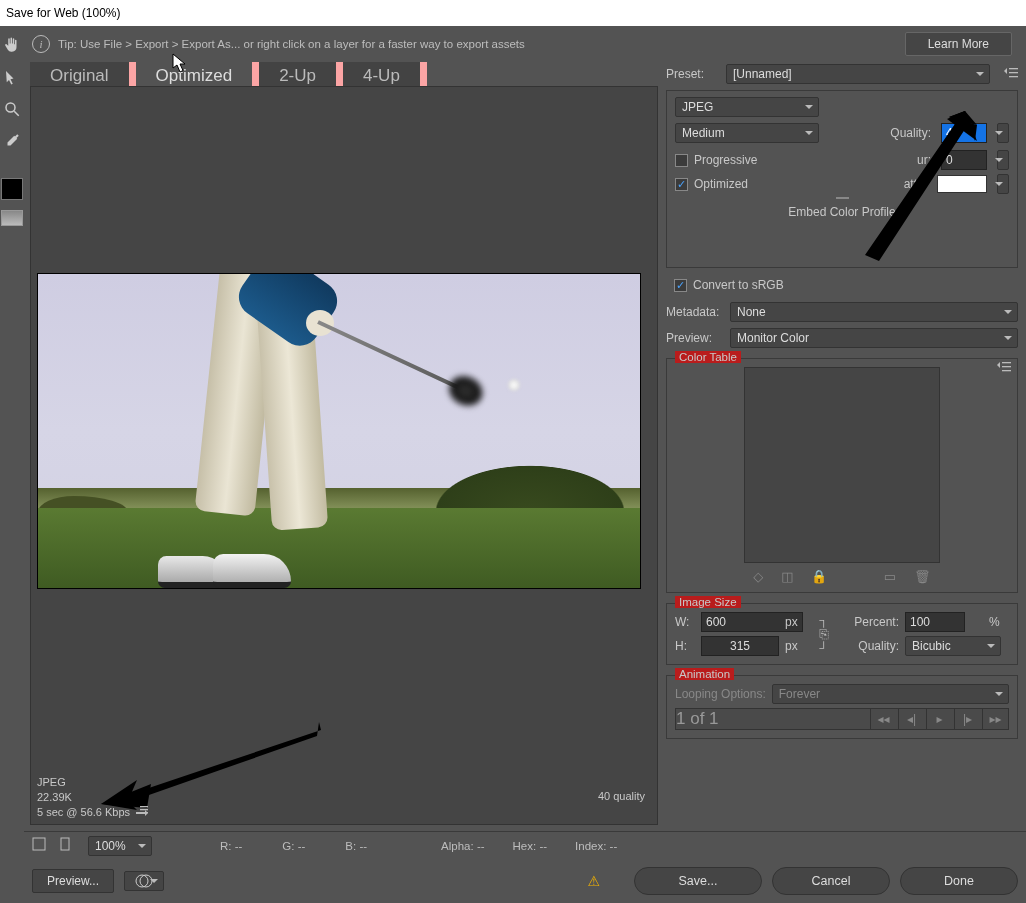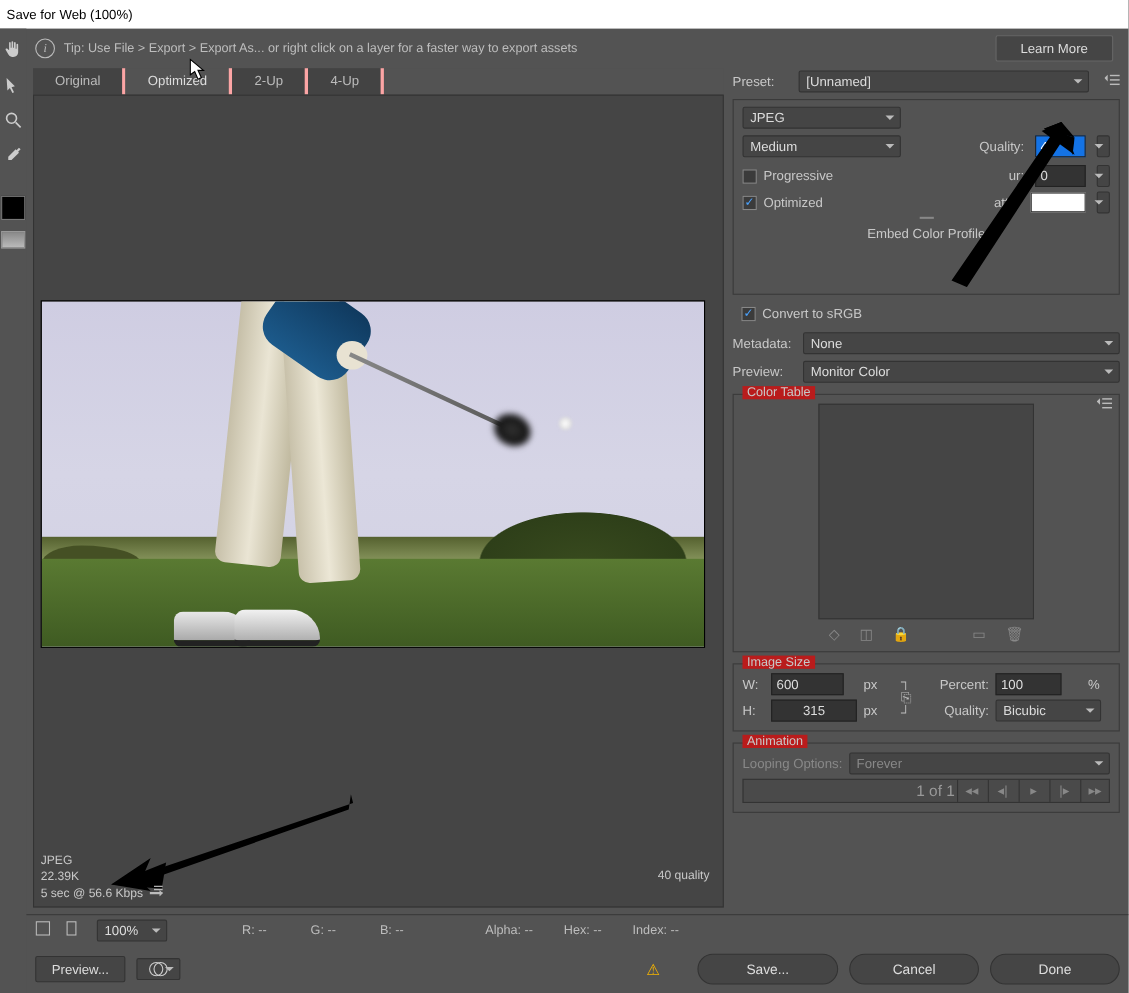--- a/index.html
+++ b/index.html
@@ -12,21 +12,21 @@
   .swatch-black { width:22px; height:22px; background:#000; border:1px solid #777; }
   .swatch-img { width:22px; height:16px; border:1px solid #999; background:linear-gradient(#888,#bbb); }
   .right-area { flex:1; display:flex; flex-direction:column; }
   .tip-row { height:28px; display:flex; align-items:center; gap:8px; padding:0 8px; margin:4px 6px 0 0; }
   .info-circle { width:18px;height:18px;border:1.5px solid #bbb;border-radius:50%;display:flex;align-items:center;justify-content:center;font-family:Georgia,serif;font-style:italic;font-size:11px;color:#bbb;}
   .tip-text { font-size:11.5px; color:#bdbdbd; flex:1; }
   .learn-btn { background:#454545; border:1px solid #666; color:#ddd; font-size:12px; padding:4px 22px; border-radius:2px; }
   .content-row { flex:1; display:flex; gap:8px; padding:4px 8px 0 6px; }
   .preview-col { width:628px; display:flex; flex-direction:column; }
   .tabs-row { height:24px; display:flex; background:#535353; }
-  .tab { padding:4px 20px; font-size:12px; color:#bbb; background:#434343; border-right:3px solid #fca5a5;text-align:right; }
+  .tab { padding:4px 20px; font-size:17px; color:#bbb; background:#434343; border-right:7px solid #fca5a5;text-align:right; }
   .tab.active { background:#535353; color:#ddd; }
   .preview-frame { flex:1; background:#454545; border:1px solid #333; position:relative; overflow:hidden; }
   .canvas-area { position:absolute; left:6px; top:186px; width:604px; height:316px; border:1px solid #000; overflow:hidden; }
   .sky { position:absolute; inset:0; background:linear-gradient(#cfcde2 0%, #d6d5e6 50%, #d2d1e3 100%); }
   .grass { position:absolute; left:0; right:0; bottom:0; height:80px; background:linear-gradient(#5a7a32, #3f5b22); }
   .grass-far { position:absolute; left:0; right:0; bottom:78px; height:22px; background:linear-gradient(#55612f, #86945c); }
   .trees-r { position:absolute; right:0; bottom:76px; width:220px; height:54px; background:radial-gradient(ellipse at 50% 100%, #384a1e 0%, #2e3f19 60%, transparent 61%); border-radius:50% 50% 0 0 / 100% 100% 0 0; }
   .trees-l { position:absolute; left:0; bottom:76px; width:90px; height:16px; background:#455024; border-radius:40% 60% 0 0 / 100% 100% 0 0; }
   .legs { position:absolute; left:130px; top:0; width:180px; height:290px; }
   .pant1 { position:absolute; left:40px; top:-20px; width:60px; height:260px; background:linear-gradient(90deg,#c6bfa8,#eae5d4,#c0b99f); transform:rotate(6deg); border-radius:20px 20px 10px 10px; }
@@ -53,21 +53,21 @@
   .chk-row { display:flex; align-items:center; gap:6px; height:22px; font-size:12px; }
   .chk { width:13px; height:13px; border:1px solid #888; background:#3b3b3b; display:flex; align-items:center; justify-content:center; }
   .chk.checked::after { content:'✓'; font-size:11px; color:#4aa3ff; line-height:1; }
   .matte-sw { width:50px; height:18px; background:#fff; border:1px solid #333; }
   .color-table-box { width:196px; height:196px; border:1px solid #333; background:#454545; margin:0 auto; }
   .ct-icons { display:flex; justify-content:center; gap:18px; margin-top:6px; }
   .ct-icons span { color:#888; font-size:13px; }
   .size-grid { display:grid; grid-template-columns:20px 78px 22px 22px 58px 78px 20px; gap:4px 6px; align-items:center; }
   .link-brk { display:flex; flex-direction:column; align-items:center; justify-content:center; height:42px; color:#bbb; font-size:12px; }
   .anim-row { display:flex; align-items:center; justify-content:center; gap:2px; background:#4a4a4a; border:1px solid #333; height:22px; margin-top:4px; position:relative; }
-  .anim-row .pg { flex:1; text-align:right; color:#999; font-size:14px; }
+  .anim-row .pg { flex:1; text-align:left; color:#999; font-size:17px; }
   .pbtn { width:26px; height:20px; border-left:1px solid #333; display:flex; align-items:center; justify-content:center; color:#888; }
   .bottom-strip { display:flex; align-items:center; gap:14px; height:28px; padding:0 8px; border-top:1px solid #3a3a3a; margin-top:6px; }
   .zoom-sel { width:64px; }
   .bs-lbl { font-size:11.5px; color:#bdbdbd; }
   .btn-row { display:flex; align-items:center; gap:10px; padding:8px; }
   .big-btn { background:#454545; border:1px solid #333; color:#ddd; font-size:12.5px; width:118px; height:28px; border-radius:14px; display:flex;align-items:center;justify-content:center; }
   .big-btn.pill { width:128px; }
   .prev-btn { background:#454545; border:1px solid #333; color:#ddd; font-size:12px; height:24px; padding:0 14px; border-radius:2px; }
   .warn-tri { color:#f5b400; font-size:14px; }
   .flyout-icon { width:14px; display:inline-block; }
@@ -262,21 +262,21 @@
             <span style="width:20px"></span>
             <span>▭</span>
             <span>🗑</span>
           </div>
         </div>
 
         <div class="panel" style="margin-top:4px;">
           <span class="panel-title-inset">Image Size</span>
           <div class="size-grid">
             <span class="label">W:</span>
-            <input class="num-input" style="width: 66px;" value="600">
+            <input class="num-input" style="width: 102px;" value="600">
             <span class="label">px</span>
             <div class="link-brk" style="grid-row:span 2">┐<br>⎘<br>┘</div>
             <span class="label" style="text-align:right">Percent:</span>
             <input class="num-input" style="width: 60px;" value="100">
             <span class="label">%</span>
 
             <span class="label">H:</span>
             <input class="num-input" style="width: 78px; text-align: center;" value="315">
             <span class="label">px</span>
             <span class="label" style="text-align:right">Quality:</span>

